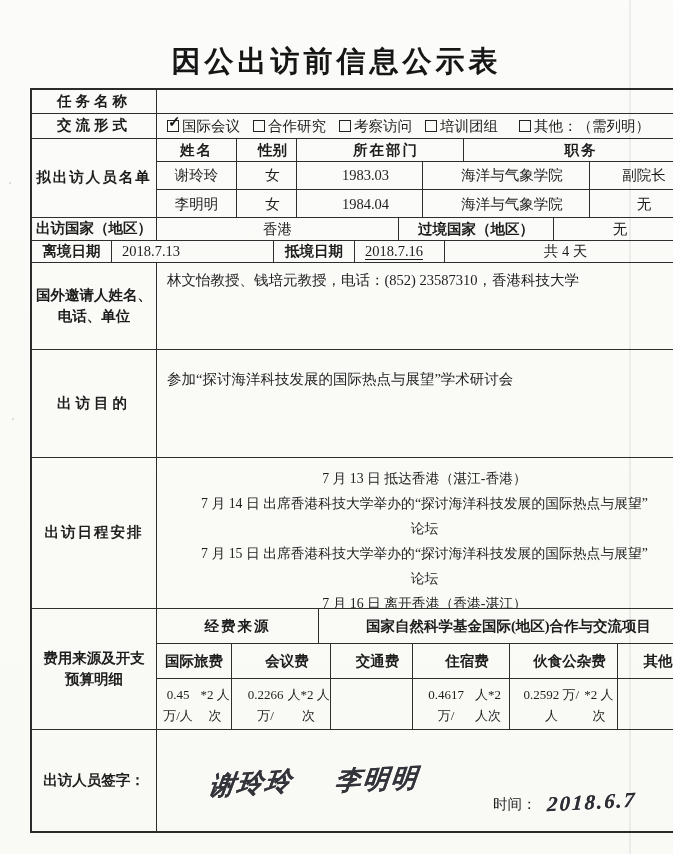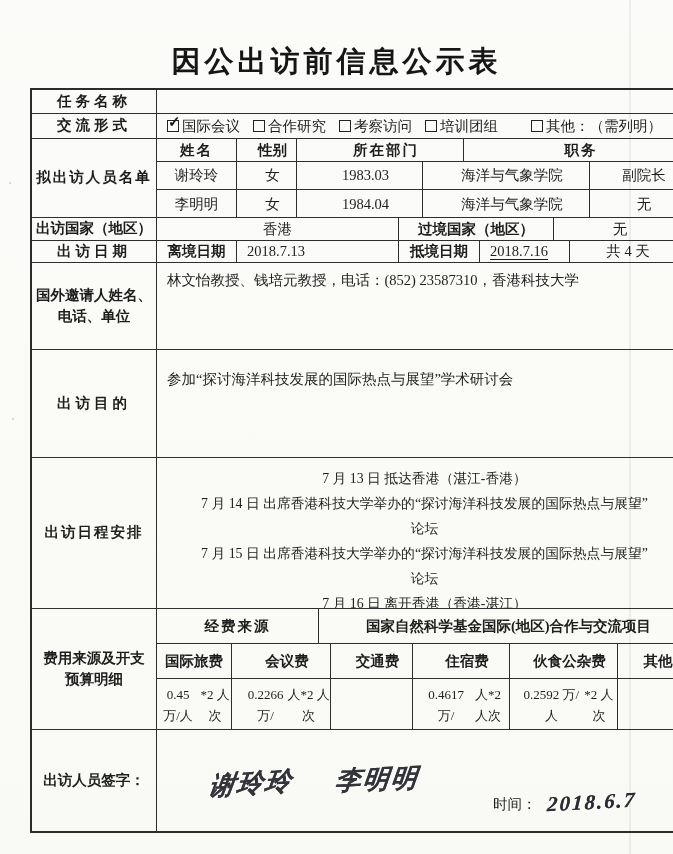--- a/index.html
+++ b/index.html
@@ -47,21 +47,21 @@
   .ls2{letter-spacing:2px;}
   .v-left{justify-content:flex-start;padding-left:10px;}
   .grow{flex:1 1 auto;}
   .bold{font-weight:700;}
   .subcol{flex:1 1 auto;display:flex;flex-direction:column;min-width:0;}
   .subrow{display:flex;box-sizing:border-box;border-bottom:1px solid #2e2e2e;flex:0 0 auto;gap:12px;}
   .subrow.last{border-bottom:none;}
   
   .cbwrap{display:flex;align-items:center;gap:13px;}
   .cbitem{display:flex;align-items:center;gap:3px;white-space:nowrap;}
-  .cbitem.gap{margin-left:20px;}
+  .cbitem.gap{margin-left:8px;}
   .cbbox{
     width:12px;height:12px;box-sizing:border-box;
     border:1.4px solid #222;position:relative;flex:0 0 12px;
     overflow:visible;
   }
   .cbbox .tick{
     position:absolute;left:0px;top:-6px;font-size:15px;font-weight:700;color:#161616;line-height:1;
   }
   
   .underline{text-decoration:underline;text-underline-offset:3px;}
@@ -167,21 +167,20 @@
     </div>
 
     <div class="trow" style="flex:0 0 23px;">
       <div class="cell c-label">出访国家（地区）</div>
       <div class="cell" style="flex:0 0 242px;">香港</div>
       <div class="cell bold" style="flex:0 0 155px;">过境国家（地区）</div>
       <div class="cell lastc grow">无</div>
     </div>
 
     <div class="trow" style="flex:0 0 22px;">
-      <div class="cell c-label ls4">出访日期</div>
       <div class="cell bold" style="flex:0 0 80px;">离境日期</div>
       <div class="cell v-left" style="flex:0 0 162px;">2018.7.13</div>
       <div class="cell bold" style="flex:0 0 81px;">抵境日期</div>
       <div class="cell v-left" style="flex:0 0 90px;">
           <span class="underline">2018.7.16</span>
         </div>
       <div class="cell lastc grow">共 4 天</div>
     </div>
 
     <div class="trow" style="flex:0 0 87px;">

